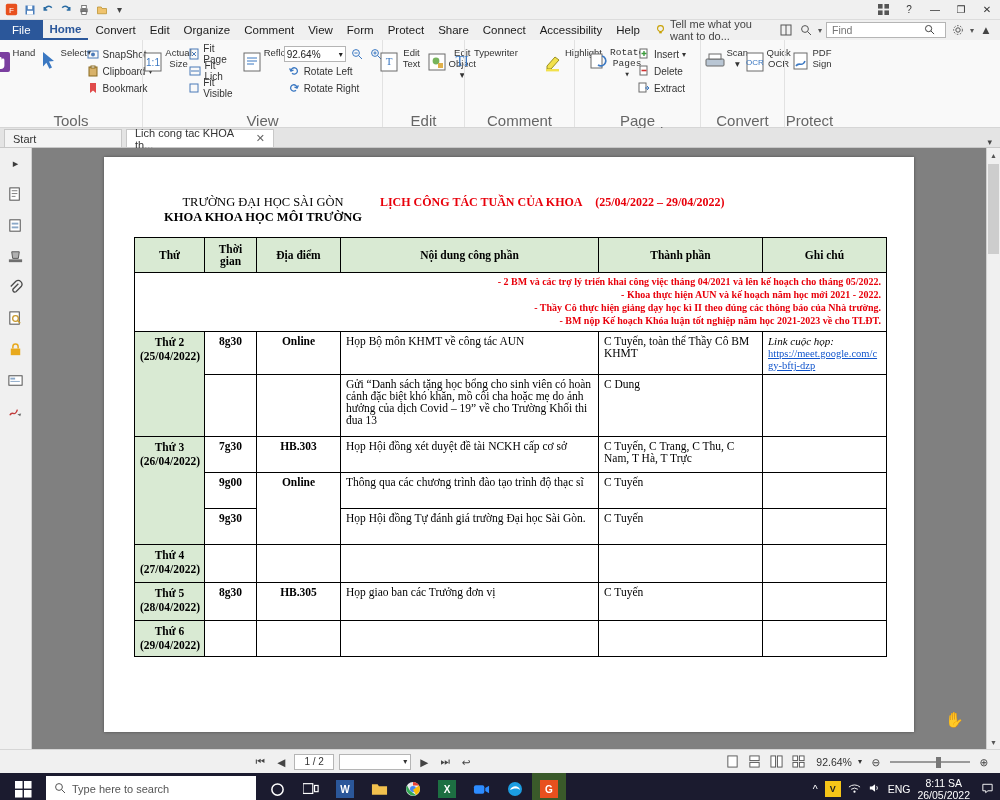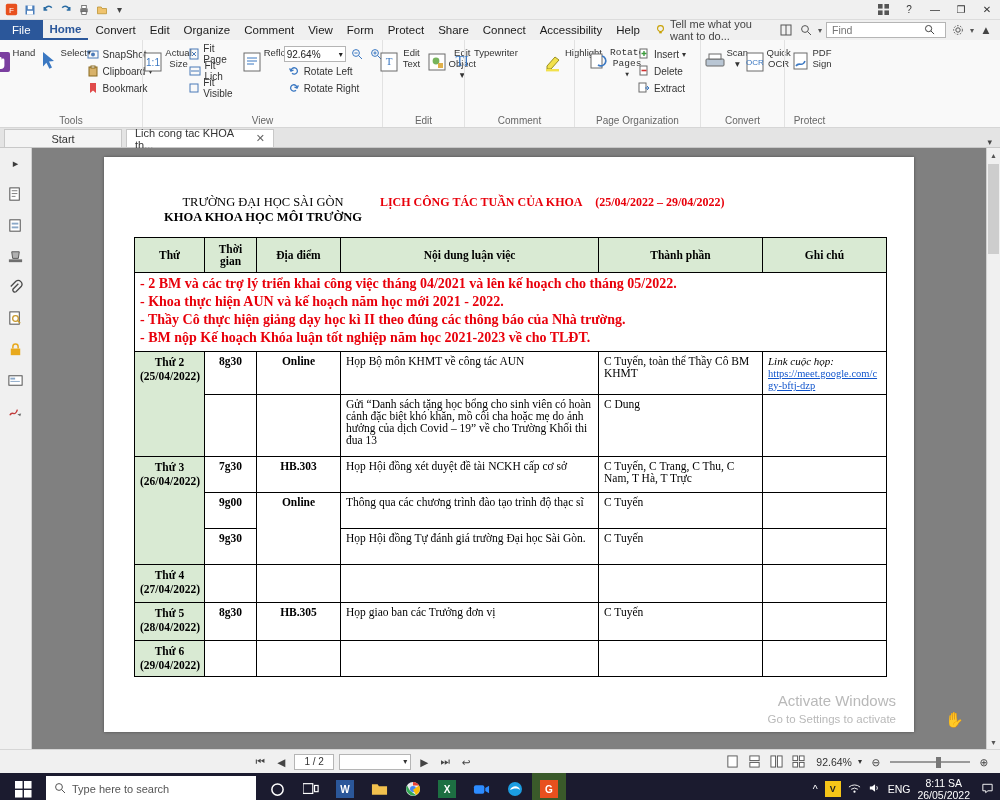--- a/index.html
+++ b/index.html
@@ -45,21 +45,21 @@
   }
   .findbox input { border:0; outline:0; width:94px; font-size:10.5px; color:#333; font-family:inherit;}
   
   .ribbon {
     height:88px; background:#f9f9f9; border-bottom:1px solid #d6d6d6;
     display:flex; align-items:stretch; position:relative;
   }
   .rgroup { display:flex; flex-direction:column; align-items:center; position:relative; padding:2px 4px 0 4px; }
   .rgroup + .rgroup { border-left:1px solid #e2e2e2; }
   .rgroup-body { display:flex; align-items:flex-start; flex:1; gap:2px; padding-top:2px;}
-  .rgroup-label { font-size:10px; color:#666; text-align:center; height:12px; line-height:12px;}
+  .rgroup-label { font-size:15px; color:#666; text-align:center; height:12px; line-height:12px;}
   .bigbtn {
     width:46px; display:flex; flex-direction:row; justify-content:flex-start;
     font-size:9.5px; color:#333; padding-top:3px; text-align:center; line-height:11px;
   }
   .bigbtn .ico { width:30px; height:30px; display:flex;align-items:center;justify-content:center; }
   .smallcol { display:flex; flex-direction:column; justify-content:flex-start; gap:1px; padding-top:2px;}
   .smallbtn { display:flex; align-items:center; gap:3px; font-size:10px; color:#333; padding:1px 3px; height:16px;}
   .smallbtn .ico { width:14px; height:14px; display:flex; align-items:center; justify-content:center; font-size:10px;}
   .zoombox {
     display:flex; align-items:center; border:1px solid #b5b5b5; background:#fff; height:16px;
@@ -100,21 +100,21 @@
   .hdr { display:flex; align-items:flex-start; gap:18px; }
   .hdr-left { font-size:12.5px; line-height:15px; text-align:center; padding-left:30px;}
   .hdr-left .l1 { }
   .hdr-left .l2 { font-weight:bold; }
   .hdr-title { color:#e8000b; font-weight:bold; font-size:12px; padding-top:14px;}
   .hdr-date { color:#e8000b; font-size:12px; font-weight:bold;}
   table.sched { border-collapse:collapse; width:752px; margin-top:12px; table-layout:fixed;}
   table.sched td, table.sched th { border:1px solid #000; padding:3px 5px; vertical-align:top; font-size:11.5px;}
   table.sched th { background:#d9ead3; text-align:center; font-weight:bold; font-size:11.5px; padding:5px 2px; vertical-align:middle;}
   .notes td { background:#fff; padding:4px 6px 6px 6px;}
-  .notes p { margin:0 0 2px 0; color:#e8000b; font-weight:bold; font-size:14px;}
+  .notes p { margin:0 0 2px 0; color:#e8000b; font-weight:bold; font-size:10px;text-align:right;}
   td.day { background:#d9ead3; text-align:center; font-weight:bold; vertical-align:middle; font-size:11.5px; line-height:14px;margin-top:40px;}
   td.c { text-align:center; font-weight:bold; vertical-align:middle;}
   td.mid { vertical-align:middle;}
   a.meet { color:#1155cc; text-decoration:underline; font-size:10.5px; word-break:break-all;}
   .linklabel { font-size:11px;font-style:italic; }
   .watermark {
     position:absolute; right:18px; bottom:4px; text-align:right; color:#b9b9b9;
     font-size:15px; font-family:"Liberation Sans", sans-serif; line-height:18px;
   }
   .watermark .sub { font-size:11.5px; }
@@ -544,21 +544,21 @@
         </span>
         <span style="white-space:pre-line;">PDF
 Sign</span>
       </div>
     </div>
     <div class="rgroup-label">Protect</div>
   </div>
 </div>
 
 <div class="tabstrip">
-  <div class="doctab" style="width:118px;justify-content:center;">
+  <div class="doctab" style="width:118px;justify-content:flex-start;">
     <span>Start</span>
   </div>
   <div class="doctab active" style="width:148px;">
     <span>Lich cong tac KHOA th...</span>
     <span class="x">✕</span>
   </div>
   <div class="tabstrip-right">▾</div>
 </div>
 
 <div class="main">
@@ -638,21 +638,21 @@
               <col style="width:84px">
               <col style="width:258px">
               <col style="width:164px">
               <col style="width:124px">
           </colgroup>
           <thead>
             <tr>
               <th>Thứ</th>
               <th>Thời gian</th>
               <th>Địa điểm</th>
-              <th>Nội dung luận việc</th>
+              <th>Nội dung công phần</th>
               <th>Thành phần</th>
               <th>Ghi chú</th>
             </tr>
           </thead>
           <tbody>
             <tr class="notes">
               <td colspan="6">
                 <p>- 2 BM và các trợ lý triển khai công việc tháng 04/2021 và lên kế hoạch cho tháng 05/2022.</p>
                 <p>- Khoa thực hiện AUN và kế hoạch năm học mới 2021 - 2022.</p>
                 <p>- Thầy Cô thực hiện giảng dạy học kì II theo đúng các thông báo của Nhà trường.</p>
@@ -738,24 +738,20 @@
               </td>
               <td class="c"></td>
               <td class="c"></td>
               <td></td>
               <td></td>
               <td></td>
             </tr>
           </tbody>
         </table>
       </div>
-      <div class="watermark">
-        <div>Activate Windows</div>
-        <div class="sub">Go to Settings to activate</div>
-      </div>
     </div>
     <div class="cursor">✋</div>
   </div>
 
   <div class="scroll-v">
     <div class="scroll-arrow">▲</div>
     <div class="thumb"></div>
     <div class="scroll-arrow" style="position:absolute;bottom:0;left:0;right:0;">▼</div>
   </div>
 </div>

